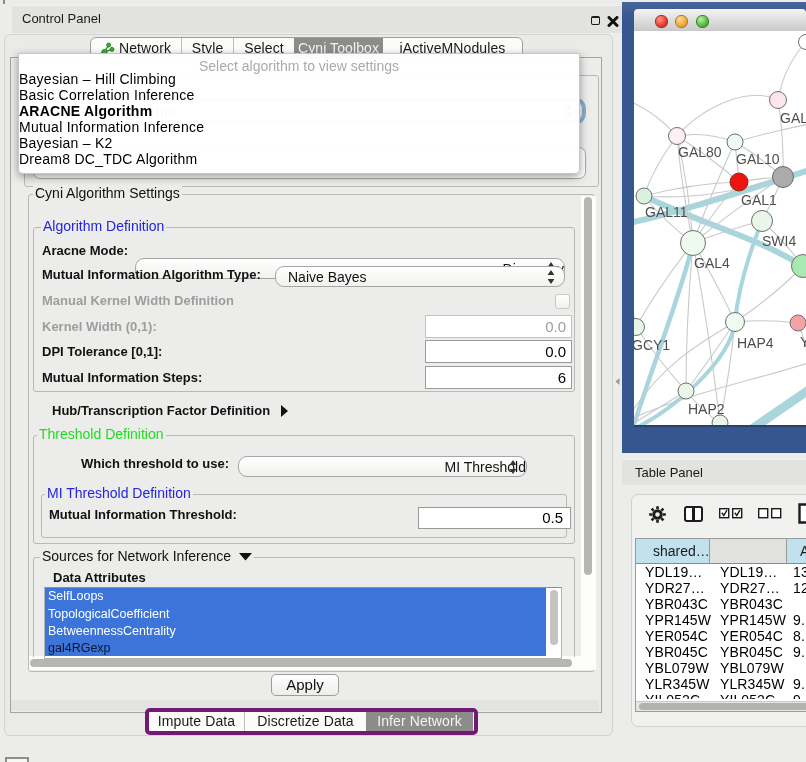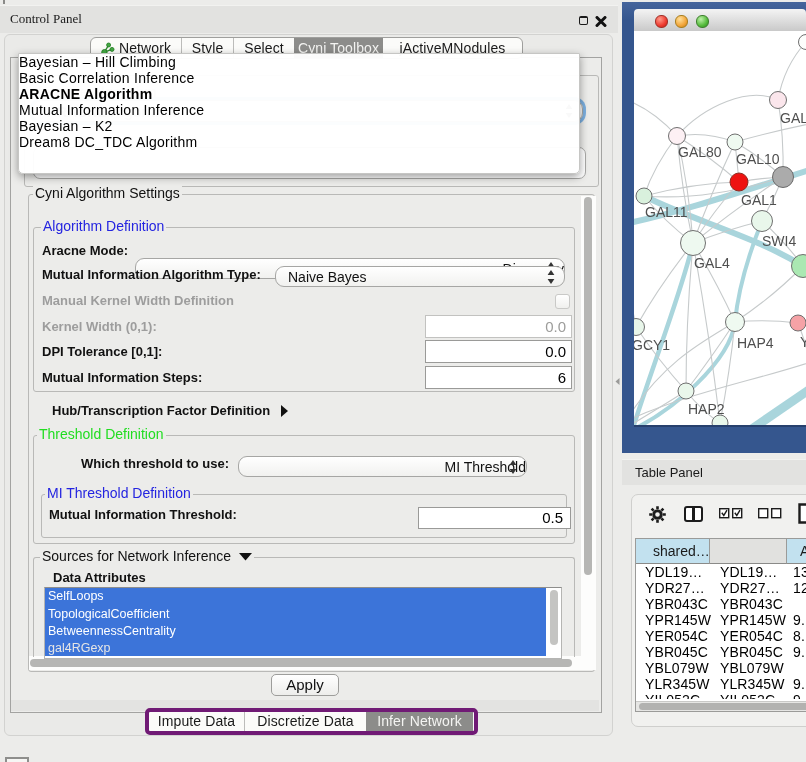--- a/index.html
+++ b/index.html
@@ -16,21 +16,21 @@
   .combo .ar{position:absolute;right:9px;top:50%;margin-top:-7px;width:8px;height:14px;}
   .tfield{background:#fff;border:1px solid #9a9a98;font-size:15px;color:#000;
           text-align:right;}
   .tabseg{font-size:14px;color:#1a1a1a;display:inline-block;text-align:center;letter-spacing:0.1px;}
 </style>
 </head>
 <body>
 
 <div class="abs" style="left:3px;top:0;width:2px;height:4px;background:#8a8a88;"></div>
 
-<div class="abs titlebar" style="left:0;top:5px;width:618px;height:27px;font-family:Liberation Serif, serif;">
+<div class="abs titlebar" style="left:12px;top:5px;width:618px;height:27px;">
   <div class="abs" style="left:10px;top:4.5px;font-size:13px;color:#1a1a1a;">Control Panel</div>
 
   <div class="abs" style="left:579px;top:10px;width:7px;height:6px;border:1.7px solid #1a1a1a;border-radius:2px;border-top-width:2.2px;"></div>
 
   <svg class="abs" style="left:595px;top:10px;" width="12" height="11" viewBox="0 0 12 11">
     <path d="M2 1.5 L10 9.5 M10 1.5 L2 9.5" stroke="#111" stroke-width="3" stroke-linecap="round"></path>
   </svg>
 </div>
 
 <div class="abs" style="left:4px;top:34px;width:607px;height:700px;background:#eaeae8;border:1px solid #d2d2d0;border-radius:6px;"></div>
@@ -54,20 +54,21 @@
 <div class="abs combo" style="left:33px;top:100px;width:548px;height:20px;box-shadow:0 0 0 3px rgba(96,160,220,0.8);">
   <div style="padding:3px 0 0 13px;color:#777;font-weight:bold;">ARACNE Algorithm</div>
   <svg class="ar" width="8" height="14" viewBox="0 0 8 14">
       <path d="M4 0 L7.4 5 H0.6 Z" fill="#444"></path>
       <path d="M4 14 L7.4 9 H0.6 Z" fill="#444"></path>
     </svg>
 </div>
 <div class="abs" style="left:33px;top:147px;width:551px;height:30px;background:#fff;border:1px solid #a8a8a6;border-radius:7px;"></div>
 
 <div class="abs" style="left:18px;top:53px;width:560px;height:119px;background:rgba(255,255,255,0.97);border:1px solid #c6c6c4;border-radius:0 0 5px 5px;box-shadow:0 3px 9px rgba(0,0,0,0.38);font-size:14px;">
+  <div style="height:13px;text-align:center;color:#aaaaa8;padding-top:4px;">Select algorithm to view settings</div>
   <div style="height:16px;line-height:16px;padding-left:0;letter-spacing:0.25px;color:#000;">Bayesian – Hill Climbing</div>
   <div style="height:16px;line-height:16px;padding-left:0;letter-spacing:0.25px;color:#000;">Basic Correlation Inference</div>
   <div style="height:16px;line-height:16px;padding-left:0;letter-spacing:0.25px;color:#000;font-weight:bold;">ARACNE Algorithm</div>
   <div style="height:16px;line-height:16px;padding-left:0;letter-spacing:0.25px;color:#000;">Mutual Information Inference</div>
   <div style="height:16px;line-height:16px;padding-left:0;letter-spacing:0.25px;color:#000;">Bayesian – K2</div>
   <div style="height:16px;line-height:16px;padding-left:0;letter-spacing:0.25px;color:#000;">Dream8 DC_TDC Algorithm</div>
 </div>
 
 <div class="abs etched" style="left:28px;top:194px;width:565px;height:476px;"></div>
 <div class="abs grouptitle" style="left:33px;top:186px;color:#111;">Cyni Algorithm Settings</div>
@@ -139,21 +140,21 @@
   <svg width="13" height="9" viewBox="0 0 13 9" style="vertical-align:0px;margin-left:4px;">
       <path d="M0 1 L13 1 L6.5 8.5 Z" fill="#111"></path>
     </svg>
 </div>
 <div class="abs lbl" style="left:41px;top:570px;padding-left:12px;">Data Attributes</div>
 
 <div class="abs" style="left:44px;top:587px;width:516px;height:70px;background:#fff;border:1px solid #b5b5b3;border-top-color:#8e8e8c;">
   <div style="position:absolute;left:0;top:0;width:501px;height:18px;background:#3c74d9;color:#fff;font-size:12.5px;padding-left:3px;line-height:17px;box-sizing:border-box;">SelfLoops</div>
   <div style="position:absolute;left:0;top:18px;width:501px;height:17px;background:#3c74d9;color:#fff;font-size:12.5px;padding-left:3px;line-height:17px;box-sizing:border-box;">TopologicalCoefficient</div>
   <div style="position:absolute;left:0;top:35px;width:501px;height:18px;background:#3c74d9;color:#fff;font-size:12.5px;padding-left:3px;line-height:17px;box-sizing:border-box;">BetweennessCentrality</div>
-  <div style="position:absolute;left:0;top:53px;width:501px;height:15px;background:#3c74d9;color:#e5e5e5;font-size:12.5px;padding-left:3px;line-height:15px;box-sizing:border-box;">gal4RGexp</div>
+  <div style="position:absolute;left:0;top:53px;width:501px;height:15px;background:#3c74d9;color:#0f172a;font-size:12.5px;padding-left:3px;line-height:15px;box-sizing:border-box;">gal4RGexp</div>
   <div style="position:absolute;left:505px;top:2px;width:8px;height:55px;background:#c4c4c2;border-radius:4px;"></div>
 </div>
 
 <div class="abs" style="left:271px;top:674px;width:66px;height:20px;background:linear-gradient(#ffffff,#ededeb);border:1px solid #9d9d9b;border-radius:5px;text-align:center;font-size:15px;line-height:19px;color:#111;">Apply</div>
 
 <div class="abs" style="left:145px;top:708px;width:325px;height:19px;background:#fbfbf9;border:4px solid #701a75;border-radius:5px;overflow:hidden;">
   <div class="tabseg" style="width:95px;line-height:19px;">Impute Data</div><div class="tabseg" style="width:121px;line-height:19px;border-left:1px solid #bcbcba;">Discretize Data</div><div class="tabseg" style="width:107px;line-height:19px;background:#8c8c8a;color:#f4f4f2;">Infer Network</div>
 </div>
 
 <div class="abs" style="left:5px;top:757px;width:20px;height:10px;background:#f6f6f4;border:2px solid #8e8e8c;"></div>

